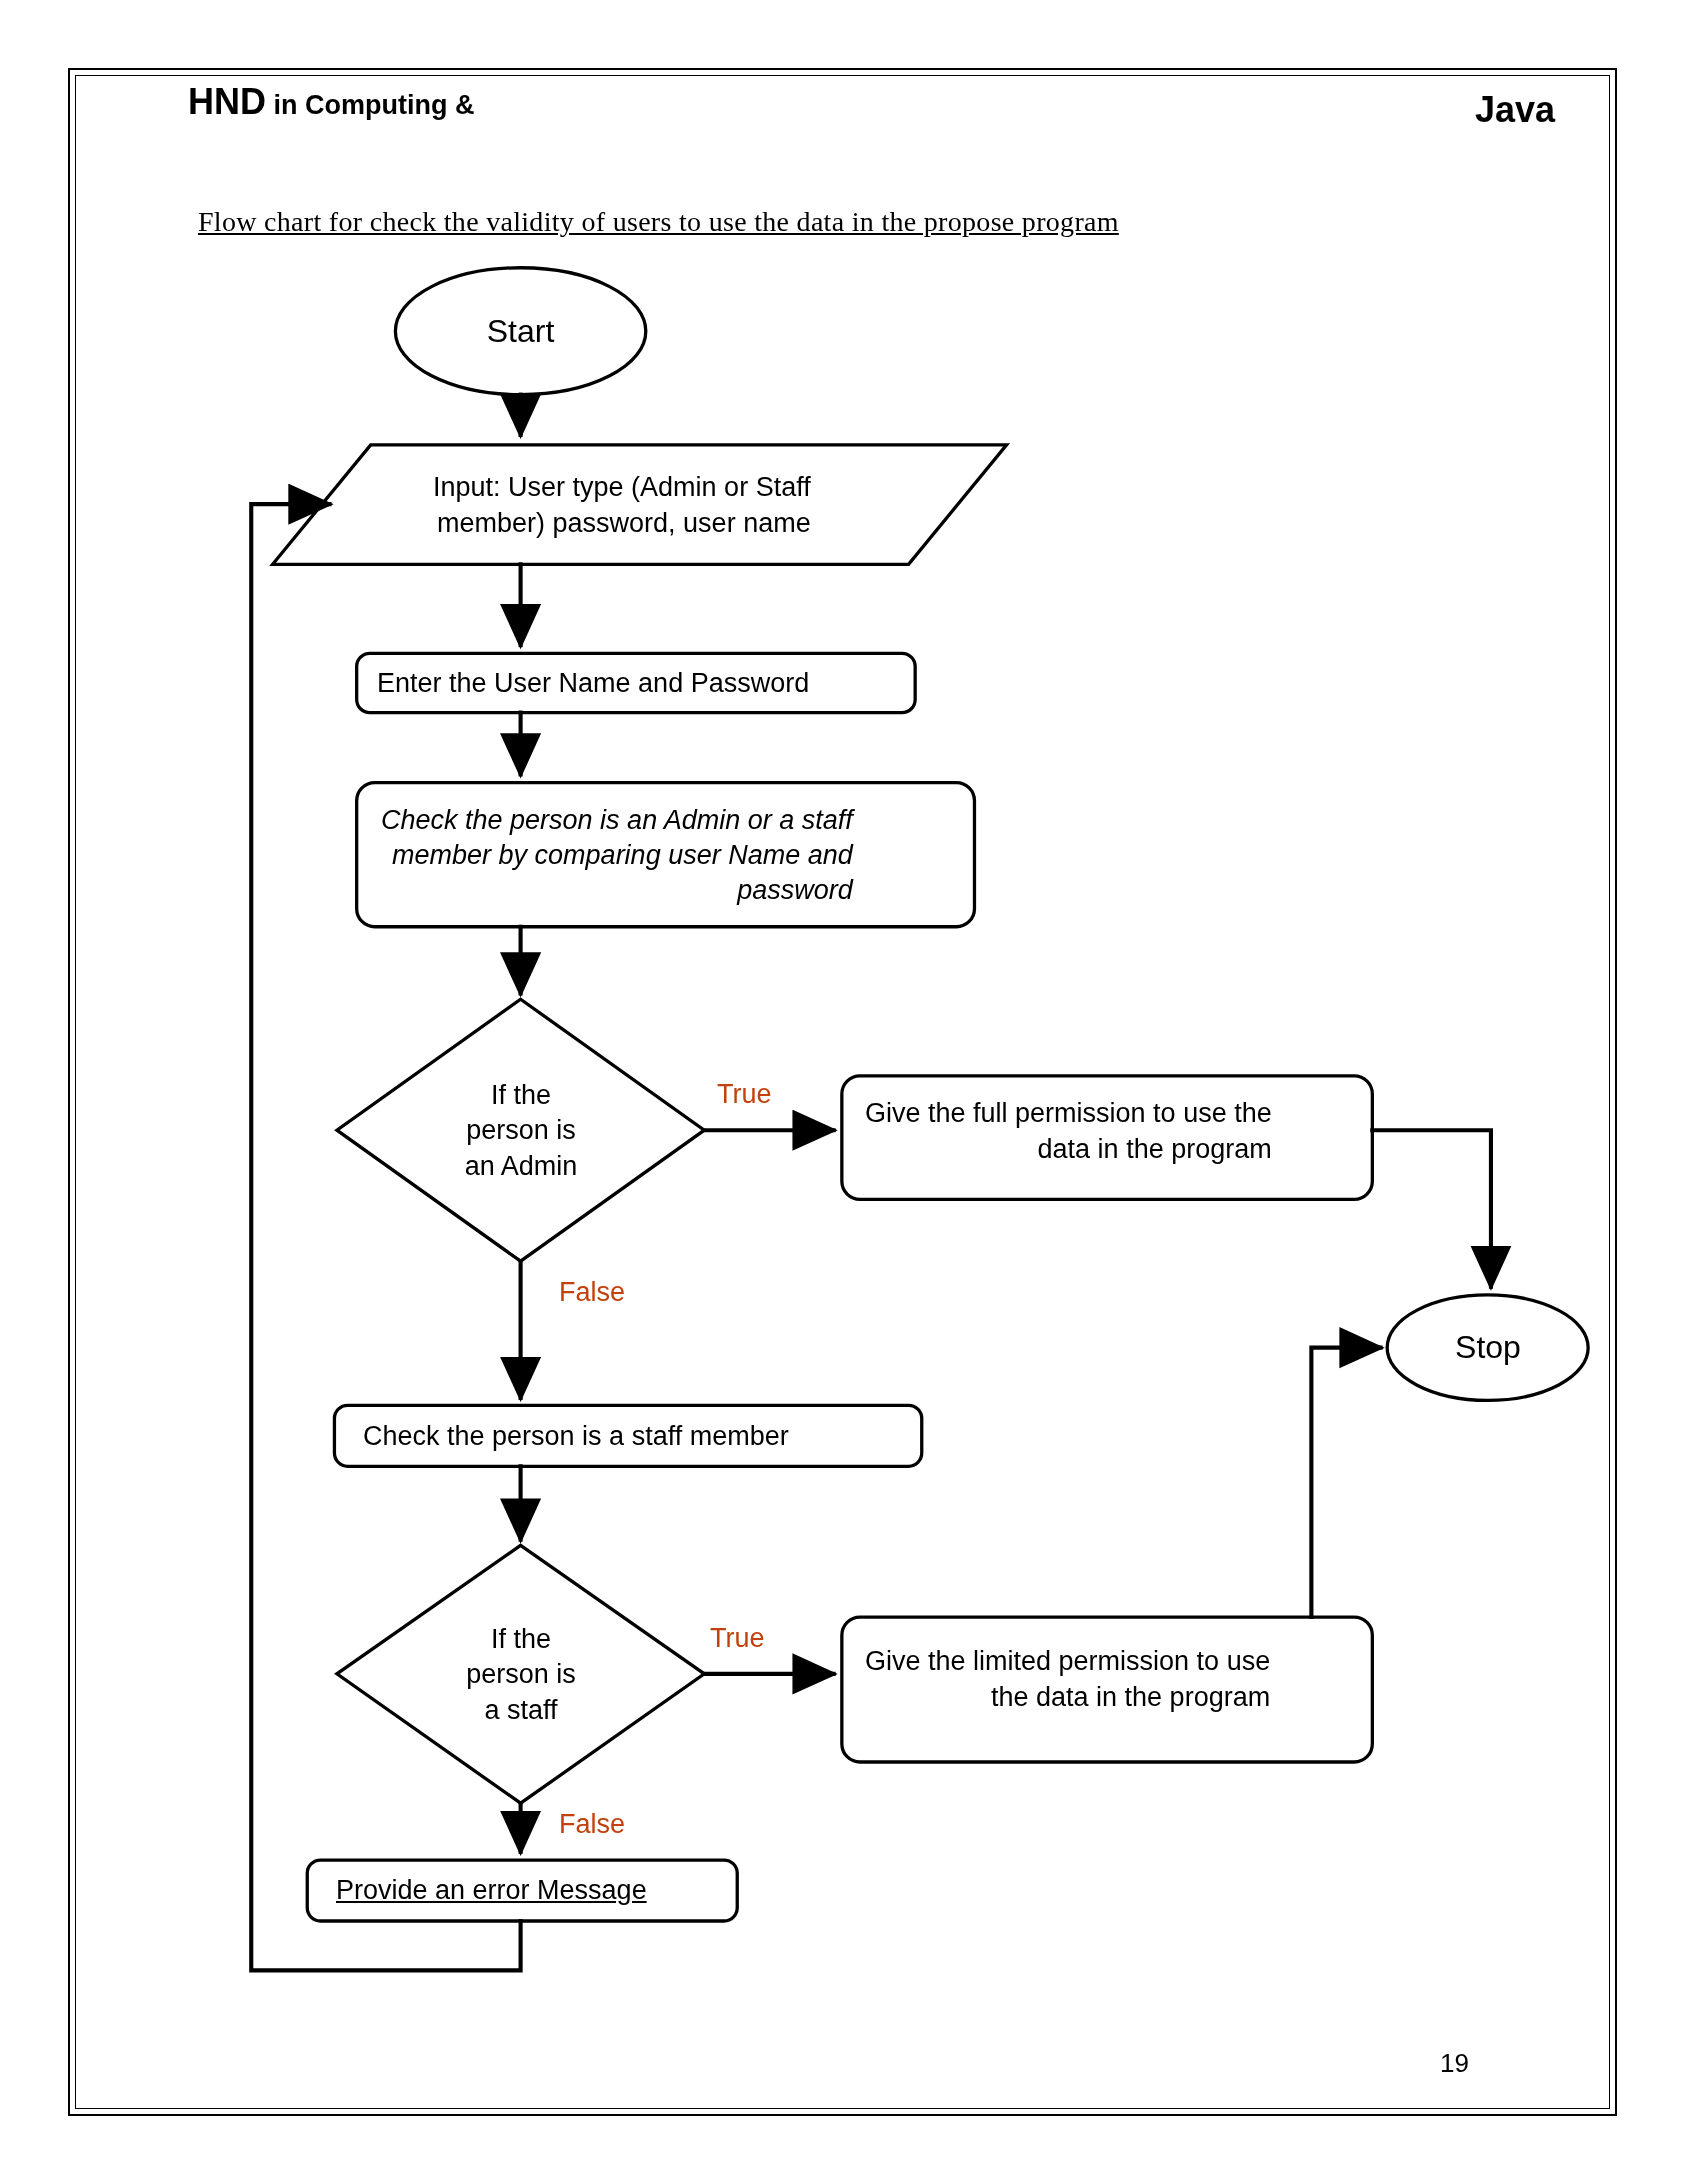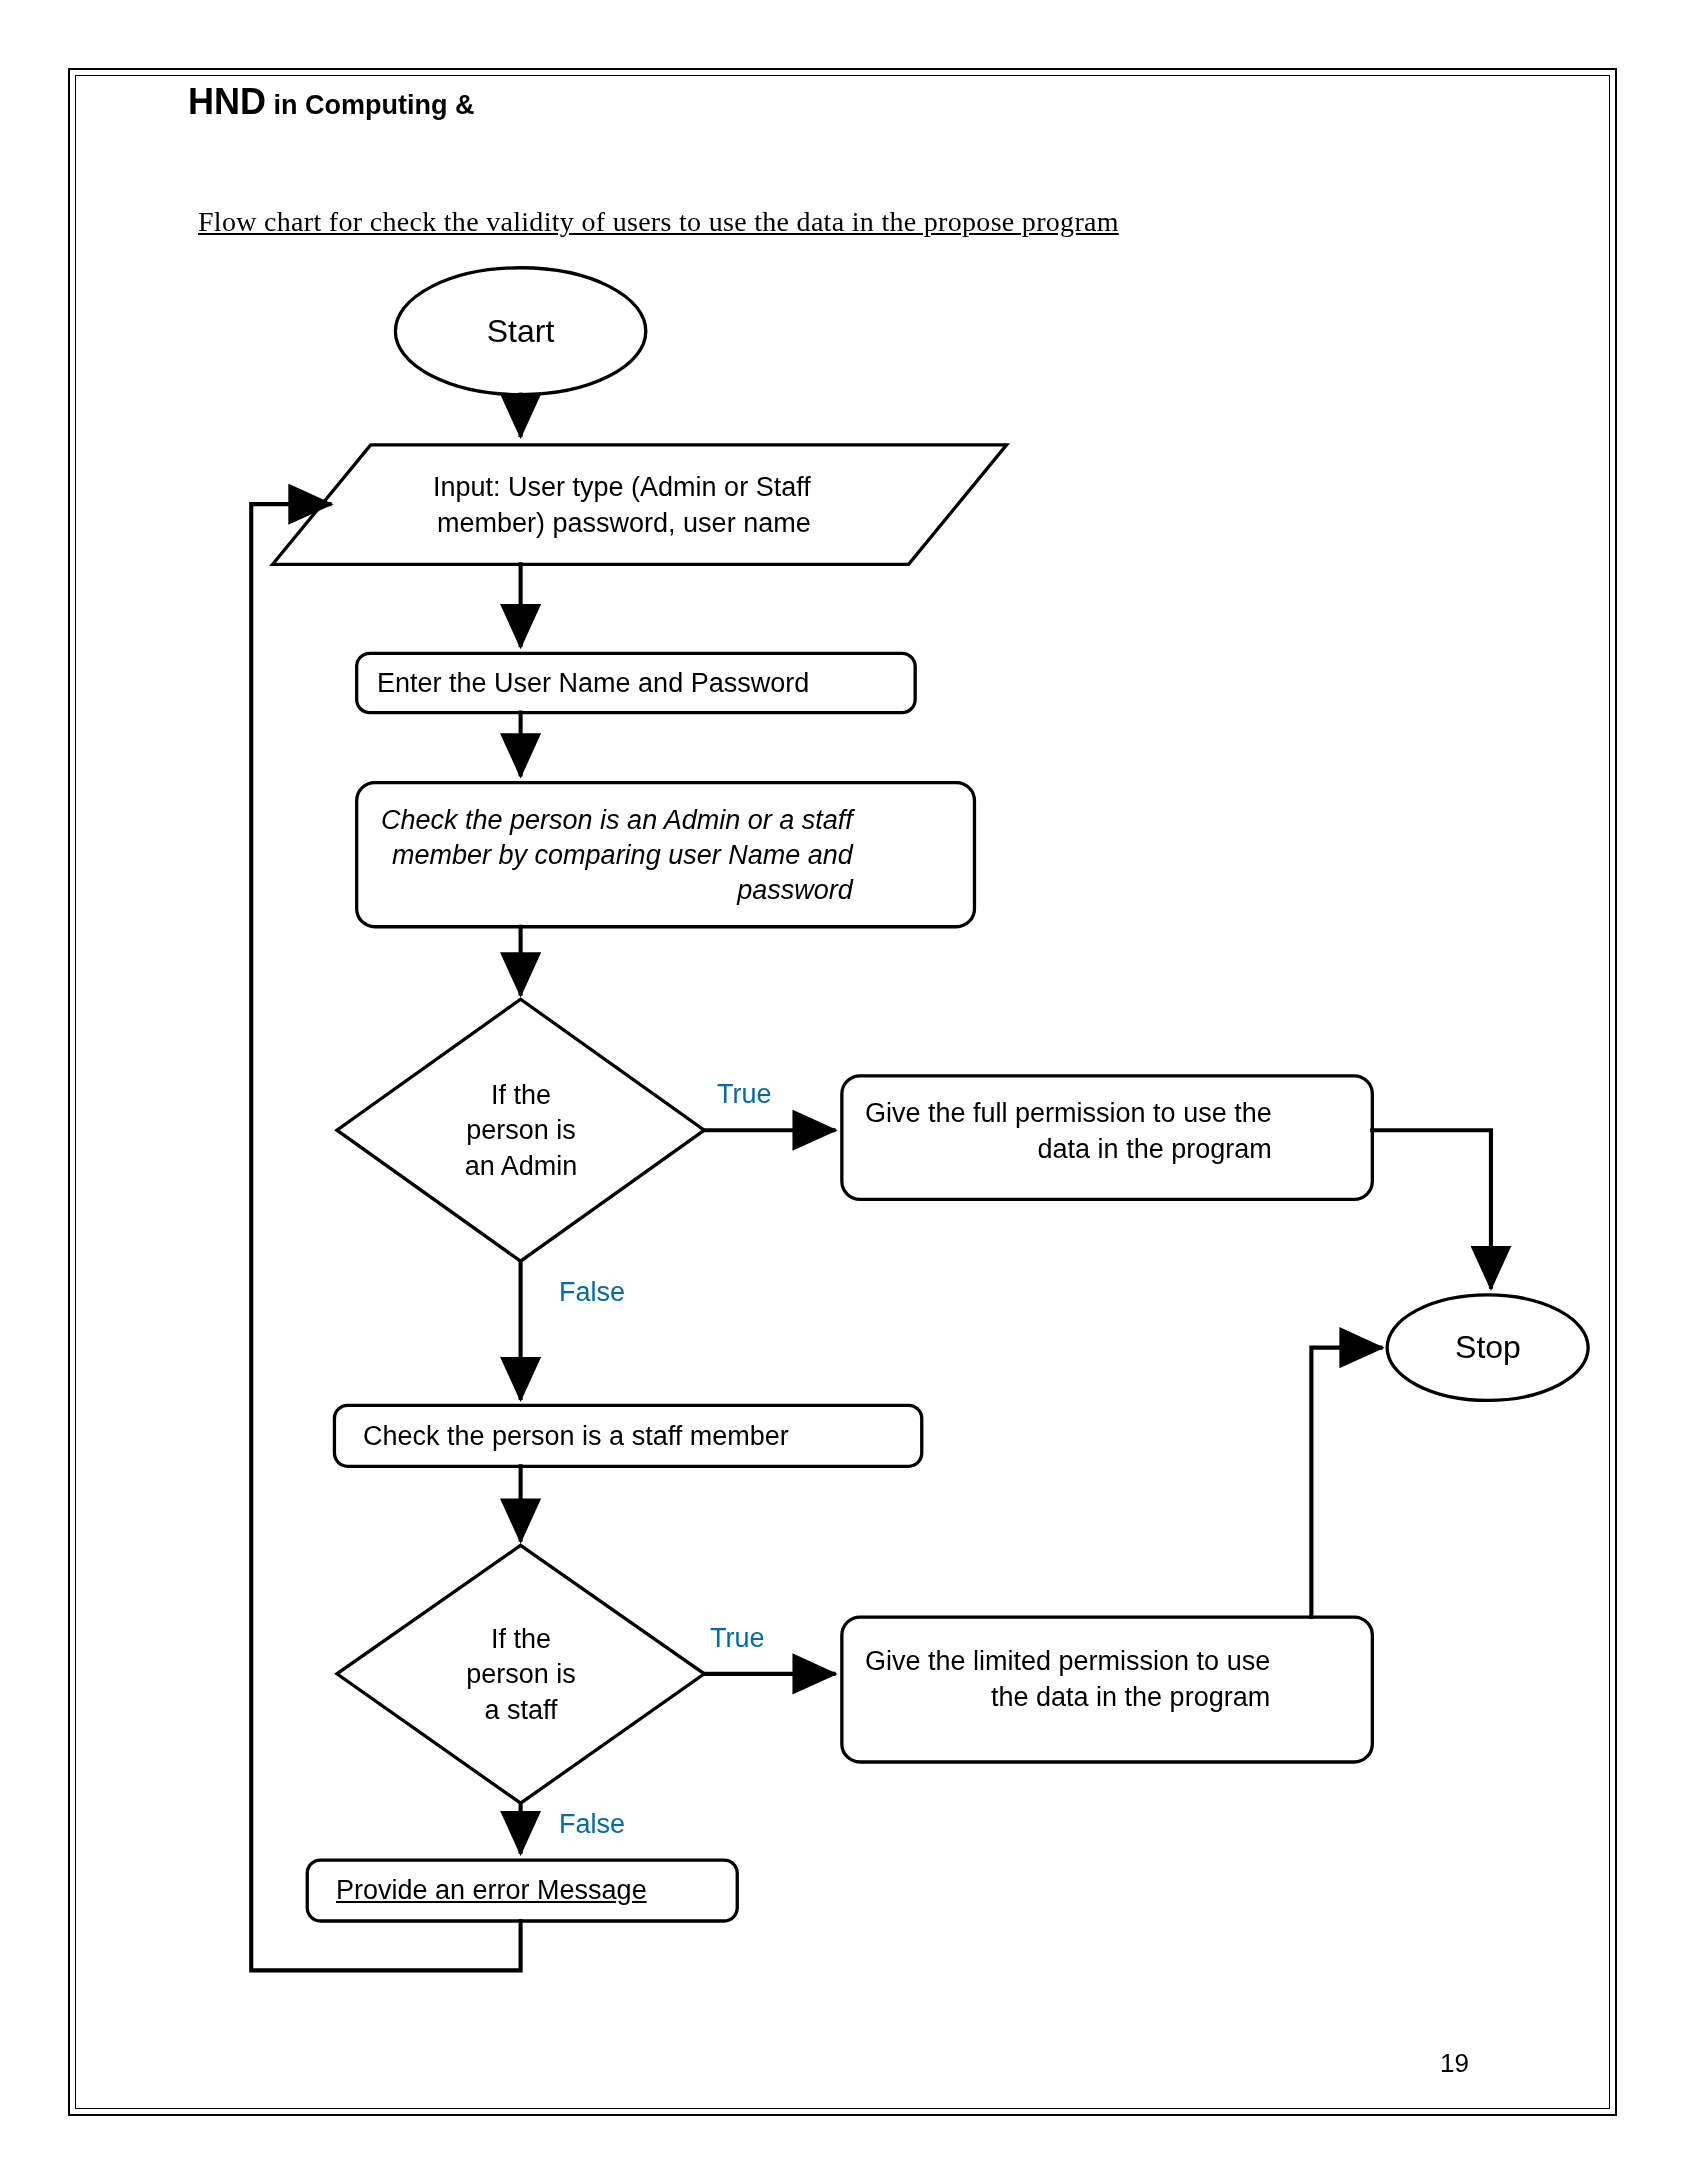--- a/index.html
+++ b/index.html
@@ -31,35 +31,36 @@
   #page-number{position:absolute;left:1440px;top:2048px;font-size:26px;}
 
   
   #flow{position:absolute;left:0;top:0;width:1687px;height:2183px;}
 
   
   .node-text{position:absolute;display:flex;align-items:center;
        font-size:27px;line-height:1.30;color:#000;}
   .node-text.c{justify-content:center;text-align:center;}
   .node-text.l{justify-content:flex-start;text-align:right;}
-  .edge-label{position:absolute;font-size:27px;color:#0369a1;white-space:nowrap;}
+  .edge-label{position:absolute;font-size:27px;color:#c2410c;white-space:nowrap;}
   .term-text{font-size:32px;}
 </style>
 </head>
 <body>
 
 <div id="page-border"></div>
 
 <div id="hdr-left">
   <div class="hdr-line">
     <span class="hnd-big">HND</span><span class="hnd-small"> in Computing &amp;</span>
   </div>
 </div>
 
 <div id="hdr-right">
+  <div class="hdr-line r2">Java</div>
 </div>
 
 <div id="doc-title">Flow chart for check the validity  of users to use the data in the propose program</div>
 
 <svg id="flow" viewBox="0 0 2048 2650" xmlns="http://www.w3.org/2000/svg">
   <defs>
     <marker id="arw" markerWidth="14" markerHeight="14" refX="10" refY="5" orient="auto" markerUnits="strokeWidth">
       <path d="M0,0 L11,5 L0,10 z" fill="#000"></path>
     </marker>
   </defs>

